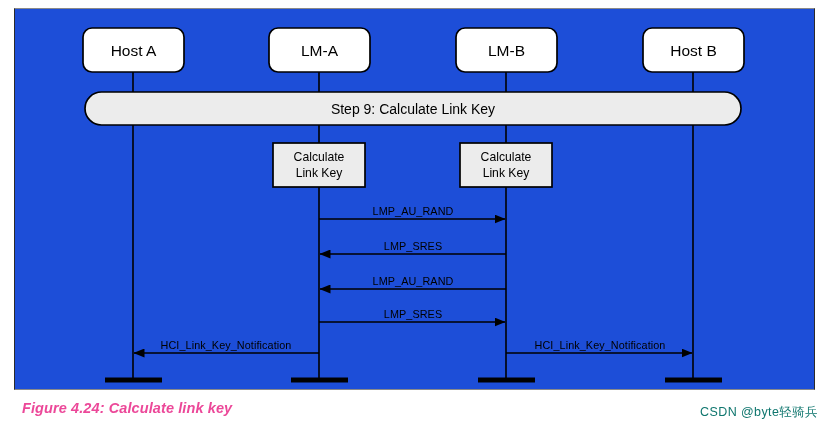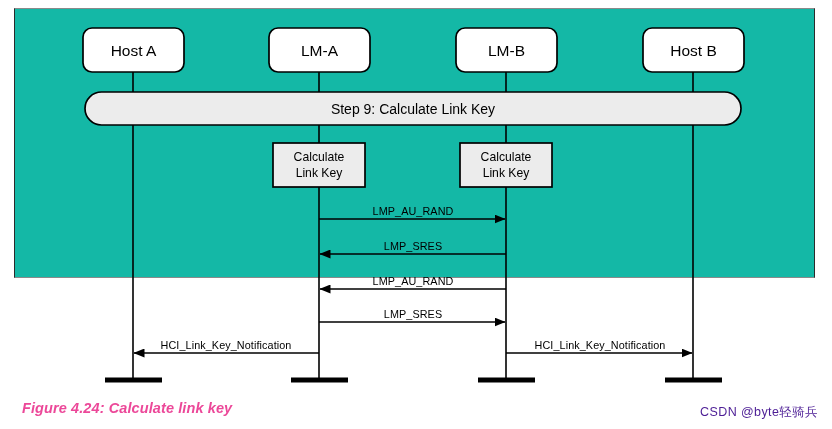--- a/index.html
+++ b/index.html
@@ -18,25 +18,25 @@
     position: absolute;
     left: 0; top: 0;
     width: 832px;
     height: 429px;
   }
   #diagram-frame {
     position: absolute;
     left: 14px;
     top: 8px;
     width: 801px;
-    height: 270px;
+    height: 382px;
     border: 1px solid #8a8a8a;
     border-left-color: #2b2b2b;
     border-right-color: #2b2b2b;
-    background: #14b8a6;
+    background: #1d4ed8;
     box-sizing: border-box;
   }
   #diagram-svg {
     position: absolute;
     left: 0; top: 0;
   }
   .caption {
     position: absolute;
     left: 22px;
     top: 400px;
@@ -45,21 +45,21 @@
     font-style: italic;
     color: #ec4899;
     letter-spacing: 0.1px;
     white-space: nowrap;
   }
   .watermark {
     position: absolute;
     right: 14px;
     top: 404px;
     font-size: 12.5px;
-    color: #4c1d95;
+    color: #0f766e;
     white-space: nowrap;
     letter-spacing: 0.4px;
   }
   text {
     font-family: "Liberation Sans", sans-serif;
     fill: #000000;
   }
   .lifeline-label { font-size: 15.5px; }
   .step-label { font-size: 14px; }
   .action-label { font-size: 12.2px; }

